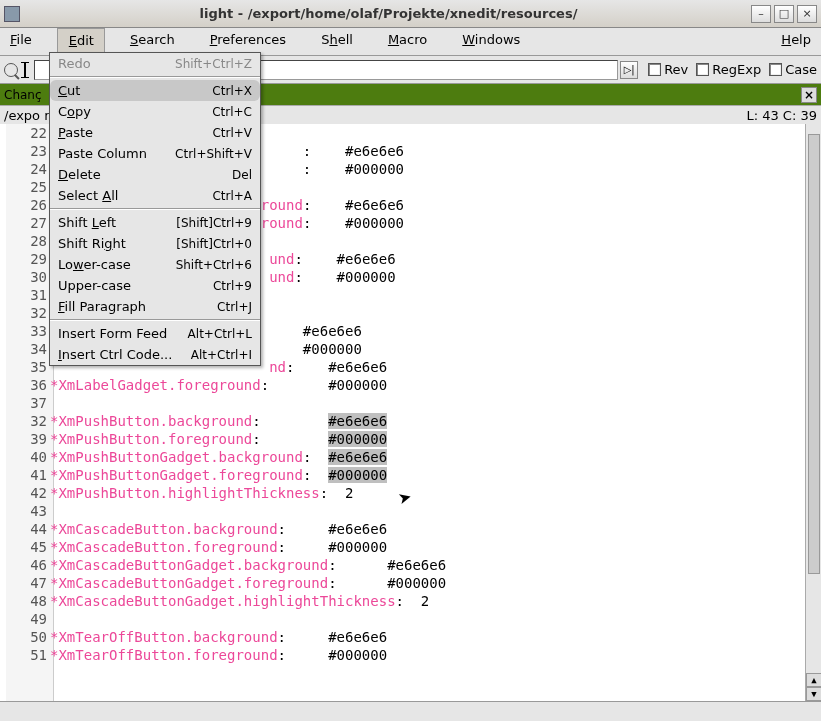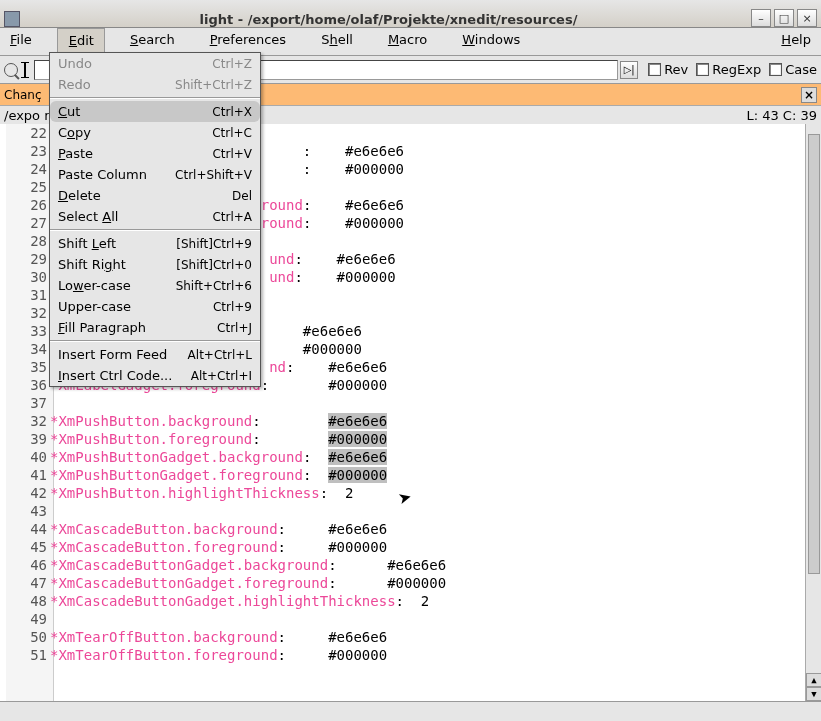--- a/index.html
+++ b/index.html
@@ -11,21 +11,21 @@
     height: 721px;
     overflow: hidden;
     position: relative;
   }
   
   .titlebar {
     height: 28px;
     background: linear-gradient(to bottom, #e6e6e6, #d4d0c8);
     border-bottom: 1px solid #888;
     display: flex;
-    align-items: flex-end;
+    align-items: center;
     padding: 0 4px;
     position: relative;
   }
   .title-icon {
     width: 16px; height: 16px;
     background: #8899aa;
     margin-right: 6px;
     border: 1px solid #556;
   }
   .title-text {
@@ -130,21 +130,21 @@
     width: 13px; height: 13px;
     border: 1px solid #555;
     background: #fff;
     margin-right: 3px;
     position: relative;
     box-shadow: inset 1px 1px 0 #888, inset -1px -1px 0 #eee;
   }
   
   .subbar {
     height: 22px;
-    background: #fdba74;
+    background: #4d7c0f;
     border-bottom: 1px solid #aaa;
     display: flex;
     align-items: center;
     padding: 0 4px;
   }
   .chan-label {
     width: 44px;
     overflow: hidden;
     white-space: nowrap;
     font-size: 12px;
@@ -392,24 +392,20 @@
     <div class="sb-thumb"></div>
     <div class="sb-btn" style="bottom:14px">▲</div>
     <div class="sb-btn" style="bottom:0">▼</div>
   </div>
 </div>
 
 <div class="statusbar"></div>
 
 <div class="dropdown">
   <div class="dd-item disabled">
-      <span class="dd-label">Undo</span>
-      <span class="dd-accel">Ctrl+Z</span>
-    </div>
-  <div class="dd-item disabled">
       <span class="dd-label">Redo</span>
       <span class="dd-accel">Shift+Ctrl+Z</span>
     </div>
   <div class="dd-sep"></div>
   <div class="dd-item highlight">
       <span class="dd-label"><span class="mnemonic">C</span>ut</span>
       <span class="dd-accel">Ctrl+X</span>
     </div>
   <div class="dd-item">
       <span class="dd-label">C<span class="mnemonic">o</span>py</span>

